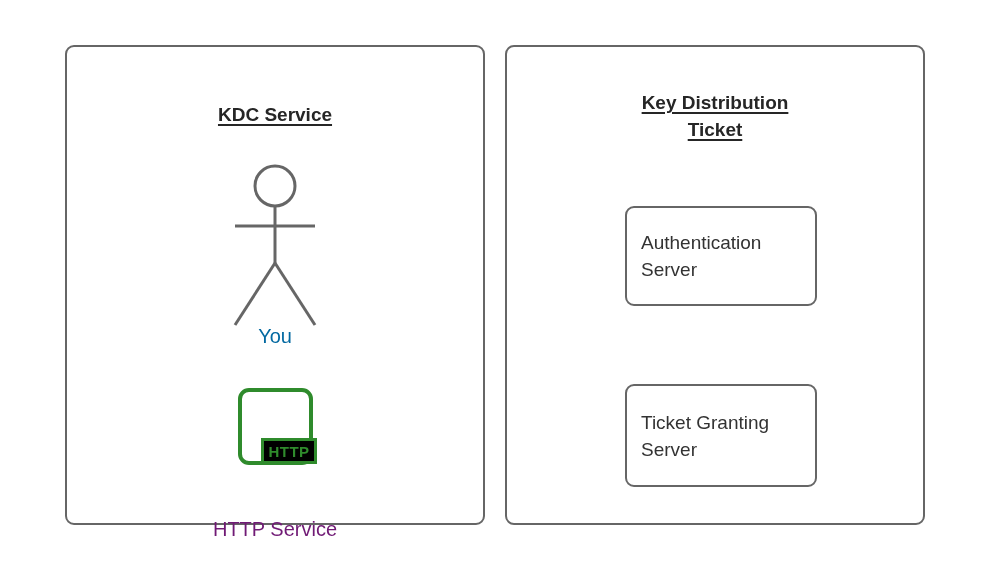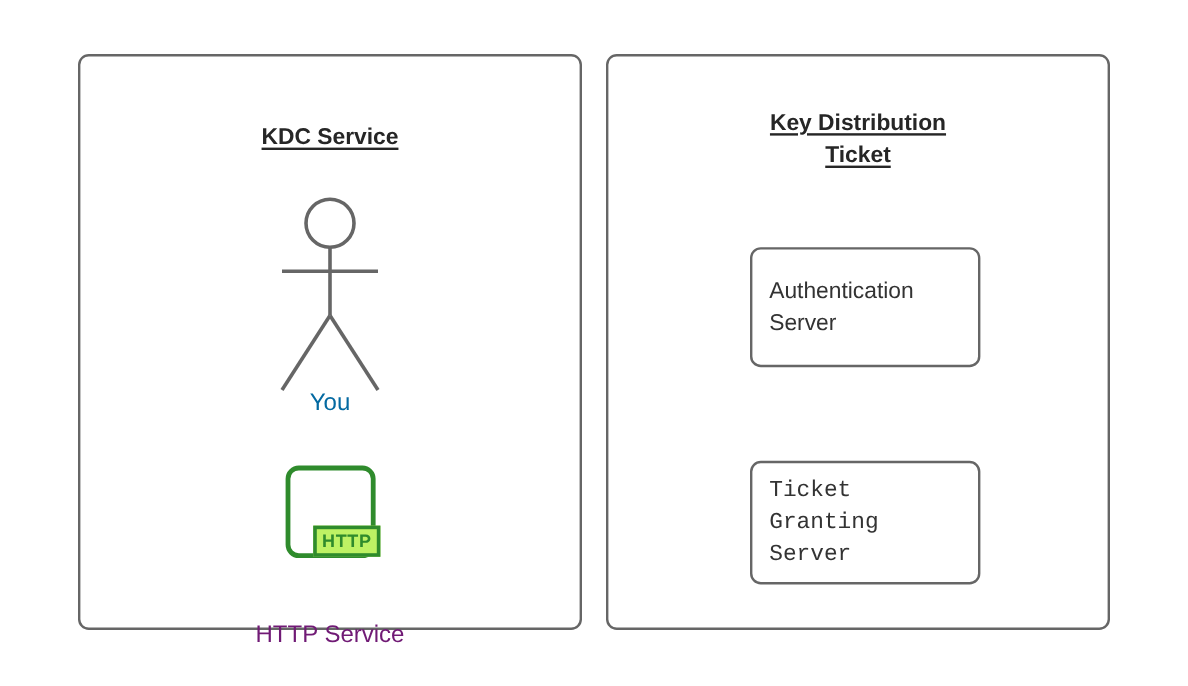--- a/index.html
+++ b/index.html
@@ -72,21 +72,21 @@
     border: 4px solid #2f8b2c;
     border-radius: 11px;
     background: #ffffff;
   }
   .http-badge {
     position: absolute;
     left: 194px;
     top: 391px;
     width: 50px;
     height: 20px;
-    background: #bef264;
+    background: #000000;
     border: 3px solid #2f8b2c;
     display: flex;
     align-items: center;
     justify-content: center;
     font-size: 15px;
     font-weight: bold;
     color: #2f8b2c;
     letter-spacing: 0.5px;
     z-index: 2;
   }
@@ -106,21 +106,21 @@
     left: 118px;
     width: 188px;
     background: #ffffff;
     border: 2px solid #666666;
     border-radius: 9px;
     display: flex;
     align-items: center;
     justify-content: center;
   }
   .node-auth { top: 159px; height: 96px; }
-  .node-tgs  { top: 337px; height: 99px; font-family: Liberation Mono, monospace; }
+  .node-tgs  { top: 337px; height: 99px; }
   .node-label {
     display: block;
     width: 160px;
     text-align: left;
     font-size: 19px;
     line-height: 27px;
     color: #333333;
   }
 </style>
 </head>

